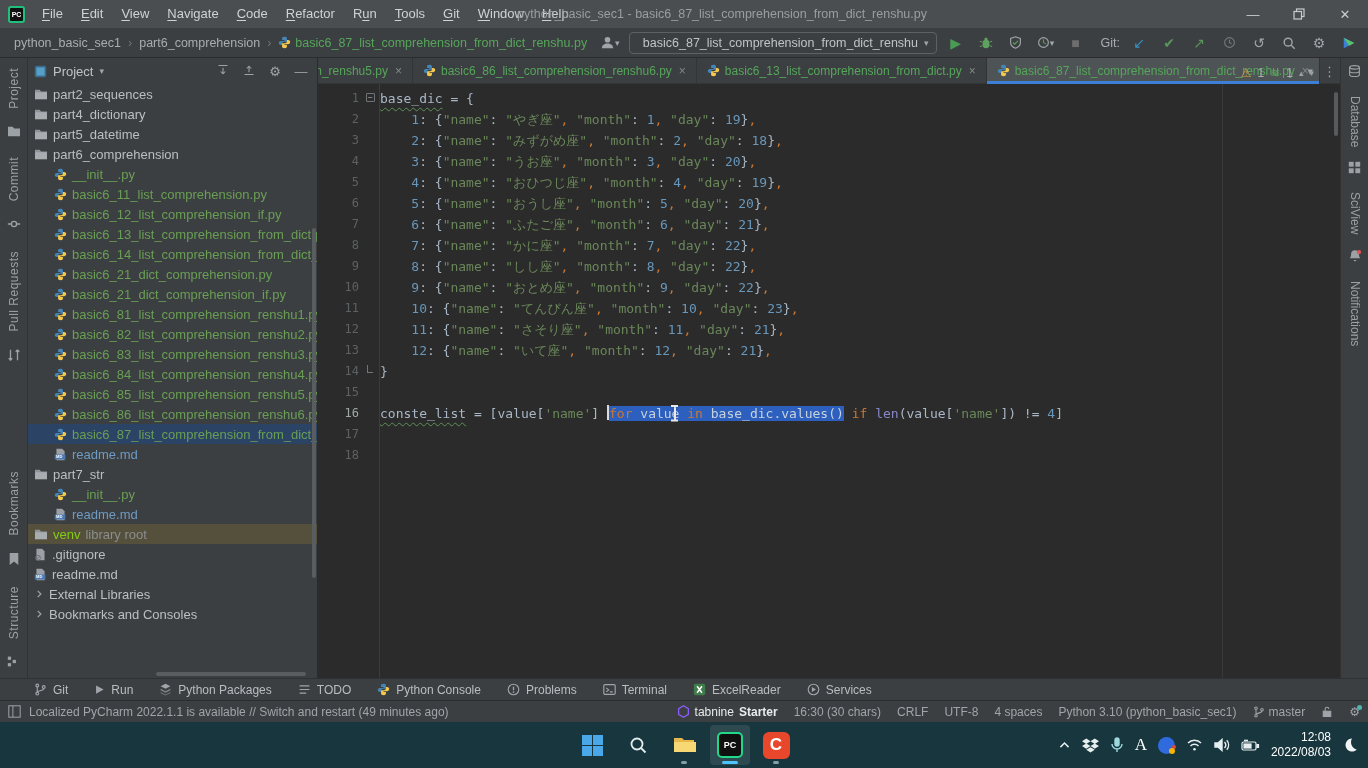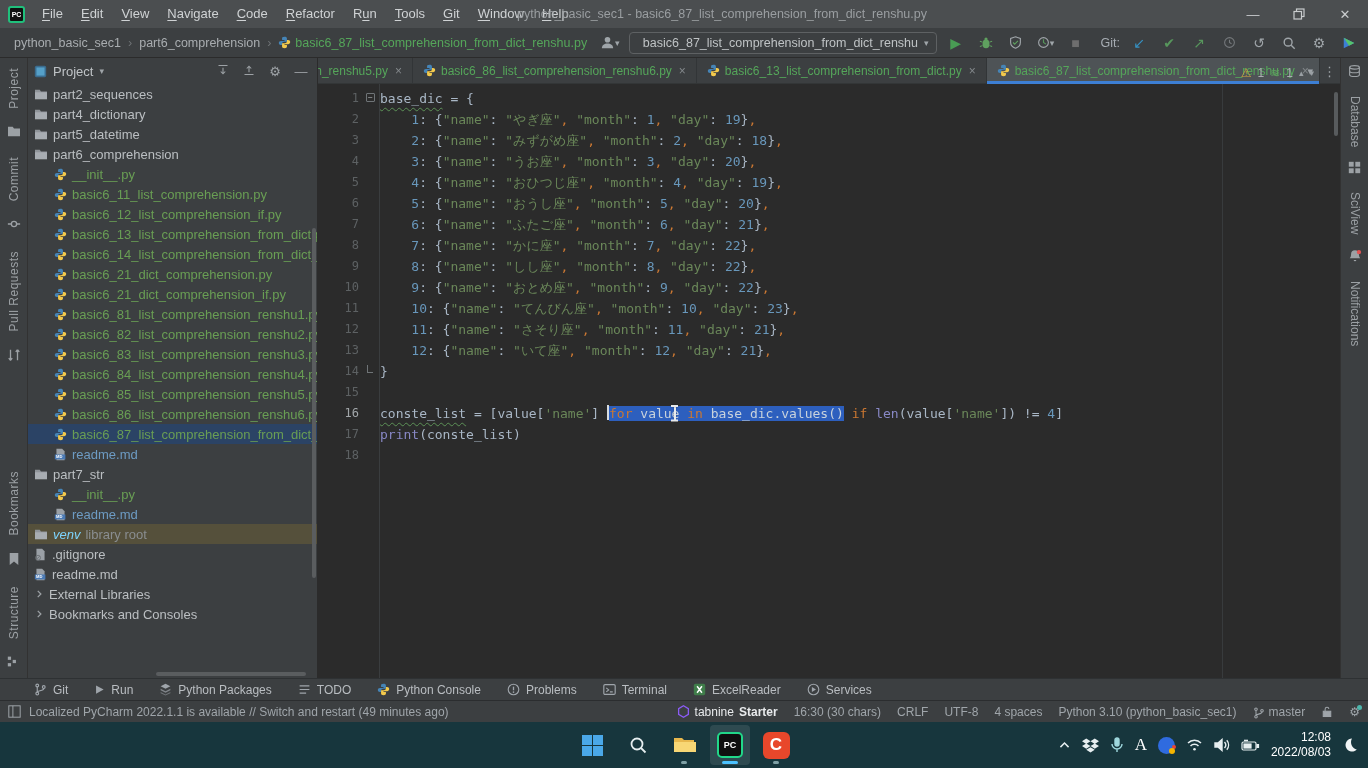--- a/index.html
+++ b/index.html
@@ -56,21 +56,21 @@
   .proj-header .sp { flex:1; }
   .hdr-ic { color:#9da2a6; font-size:13px; width:20px; text-align:center; }
   .tree { font-size:13px; color:#bbbfc2; }
   .tree-row { height:20px; display:flex; align-items:center; gap:5px; padding-left:6px;
     white-space:nowrap; overflow:hidden; }
   .tree-row.ind1 { padding-left:26px; }
   .tree-row.sel { background:#2b4365; }
   .tree-row.olive { background:#55503b; }
   .t-green { color:#699e54; }
   .t-blue  { color:#6d9bc3; }
-  .t-olive { color:#7dd3fc;font-style:italic; }
+  .t-olive { color:#84cc16; }
   .t-dim   { color:#8a8e91; }
   .proj-vscroll { position:absolute; right:1px; top:170px; width:4px; height:350px;
     background:#5a5d5f; border-radius:2px; }
   .proj-hscroll { position:absolute; left:128px; bottom:2px; width:150px; height:4px;
     background:#5a5d5f; border-radius:2px; }
 
   
   #editor { position:absolute; left:318px; top:58px; width:1022px; height:620px; background:#2b2b2b; }
   #tabbar { height:26px; background:#3c3f41; display:flex; align-items:stretch; position:relative;
     border-bottom:1px solid #333637; }
@@ -120,21 +120,21 @@
   .tw-item { display:flex; align-items:center; gap:6px; }
   .tw-item .icon { color:#9fa5ab; }
 
   
   #statusbar { position:absolute; left:0; top:700px; width:1368px; height:22px; background:#3c3f41;
     border-top:1px solid #2b2d2f; display:flex; align-items:center; font-size:12px; color:#9fa5aa; }
   .sb-left { display:flex; align-items:center; gap:8px; margin-left:8px; }
   .sb-right { position:absolute; right:8px; display:flex; align-items:center; gap:16px; white-space:nowrap; }
   .tabnine { display:flex; align-items:center; gap:5px; color:#e8eaec; }
   .tabnine b { font-weight:bold; }
-  .sb-branch { display:flex; align-items:flex-end; gap:4px; }
+  .sb-branch { display:flex; align-items:center; gap:4px; }
 
   
   #taskbar { position:absolute; left:0; top:722px; width:1368px; height:46px; background:#17363d; }
   .tb-center { position:absolute; left:50%; transform:translateX(-50%); top:0; height:46px;
     display:flex; align-items:center; gap:6px; }
   .tb-btn { width:40px; height:40px; border-radius:4px; display:flex; align-items:center;
     justify-content:center; position:relative; }
   .tb-btn.active { background:rgba(255,255,255,.10); }
   .tb-dash { position:absolute; bottom:1px; left:50%; transform:translateX(-50%); width:6px; height:3px;
     background:#7fa0a5; border-radius:2px; }
@@ -665,21 +665,20 @@
           <div class="code-line"><span>    </span><span class="s-num">6</span><span>: {</span><span class="s-str">"name"</span><span>: </span><span class="s-str">"ふたご座"</span><span class="s-comma">,</span><span> </span><span class="s-str">"month"</span><span>: </span><span class="s-num">6</span><span class="s-comma">,</span><span> </span><span class="s-str">"day"</span><span>: </span><span class="s-num">21</span><span>}</span><span class="s-comma">,</span></div>
           <div class="code-line"><span>    </span><span class="s-num">7</span><span>: {</span><span class="s-str">"name"</span><span>: </span><span class="s-str">"かに座"</span><span class="s-comma">,</span><span> </span><span class="s-str">"month"</span><span>: </span><span class="s-num">7</span><span class="s-comma">,</span><span> </span><span class="s-str">"day"</span><span>: </span><span class="s-num">22</span><span>}</span><span class="s-comma">,</span></div>
           <div class="code-line"><span>    </span><span class="s-num">8</span><span>: {</span><span class="s-str">"name"</span><span>: </span><span class="s-str">"しし座"</span><span class="s-comma">,</span><span> </span><span class="s-str">"month"</span><span>: </span><span class="s-num">8</span><span class="s-comma">,</span><span> </span><span class="s-str">"day"</span><span>: </span><span class="s-num">22</span><span>}</span><span class="s-comma">,</span></div>
           <div class="code-line"><span>    </span><span class="s-num">9</span><span>: {</span><span class="s-str">"name"</span><span>: </span><span class="s-str">"おとめ座"</span><span class="s-comma">,</span><span> </span><span class="s-str">"month"</span><span>: </span><span class="s-num">9</span><span class="s-comma">,</span><span> </span><span class="s-str">"day"</span><span>: </span><span class="s-num">22</span><span>}</span><span class="s-comma">,</span></div>
           <div class="code-line"><span>    </span><span class="s-num">10</span><span>: {</span><span class="s-str">"name"</span><span>: </span><span class="s-str">"てんびん座"</span><span class="s-comma">,</span><span> </span><span class="s-str">"month"</span><span>: </span><span class="s-num">10</span><span class="s-comma">,</span><span> </span><span class="s-str">"day"</span><span>: </span><span class="s-num">23</span><span>}</span><span class="s-comma">,</span></div>
           <div class="code-line"><span>    </span><span class="s-num">11</span><span>: {</span><span class="s-str">"name"</span><span>: </span><span class="s-str">"さそり座"</span><span class="s-comma">,</span><span> </span><span class="s-str">"month"</span><span>: </span><span class="s-num">11</span><span class="s-comma">,</span><span> </span><span class="s-str">"day"</span><span>: </span><span class="s-num">21</span><span>}</span><span class="s-comma">,</span></div>
           <div class="code-line"><span>    </span><span class="s-num">12</span><span>: {</span><span class="s-str">"name"</span><span>: </span><span class="s-str">"いて座"</span><span class="s-comma">,</span><span> </span><span class="s-str">"month"</span><span>: </span><span class="s-num">12</span><span class="s-comma">,</span><span> </span><span class="s-str">"day"</span><span>: </span><span class="s-num">21</span><span>}</span><span class="s-comma">,</span></div>
           <div class="code-line"><span>}</span></div>
           <div class="code-line"></div>
           <div class="code-line"><span class="s-wavy">conste_list</span><span> = [value[</span><span class="s-str">'name'</span><span>] </span><span class="caret-bar"></span><span class="sel-span"><span class="s-kw">for</span><span> value </span><span class="s-kw">in</span><span> base_dic.values()</span></span><span> </span><span class="s-kw">if</span><span> </span><span class="s-builtin">len</span><span>(value[</span><span class="s-str">'name'</span><span>]) != </span><span class="s-num">4</span><span>]</span></div>
-          <div class="code-line"><span class="s-builtin">print</span><span>(conste_list)</span></div>
           <div class="code-line"></div>
         </div>
     </div>
     <div class="inspect">
       <span class="warn">⚠</span>
       <span>1</span>
       <span class="typo">≋</span>
       <span>1</span>
       <span class="chv">▴</span>
       <span class="chv">▾</span>

